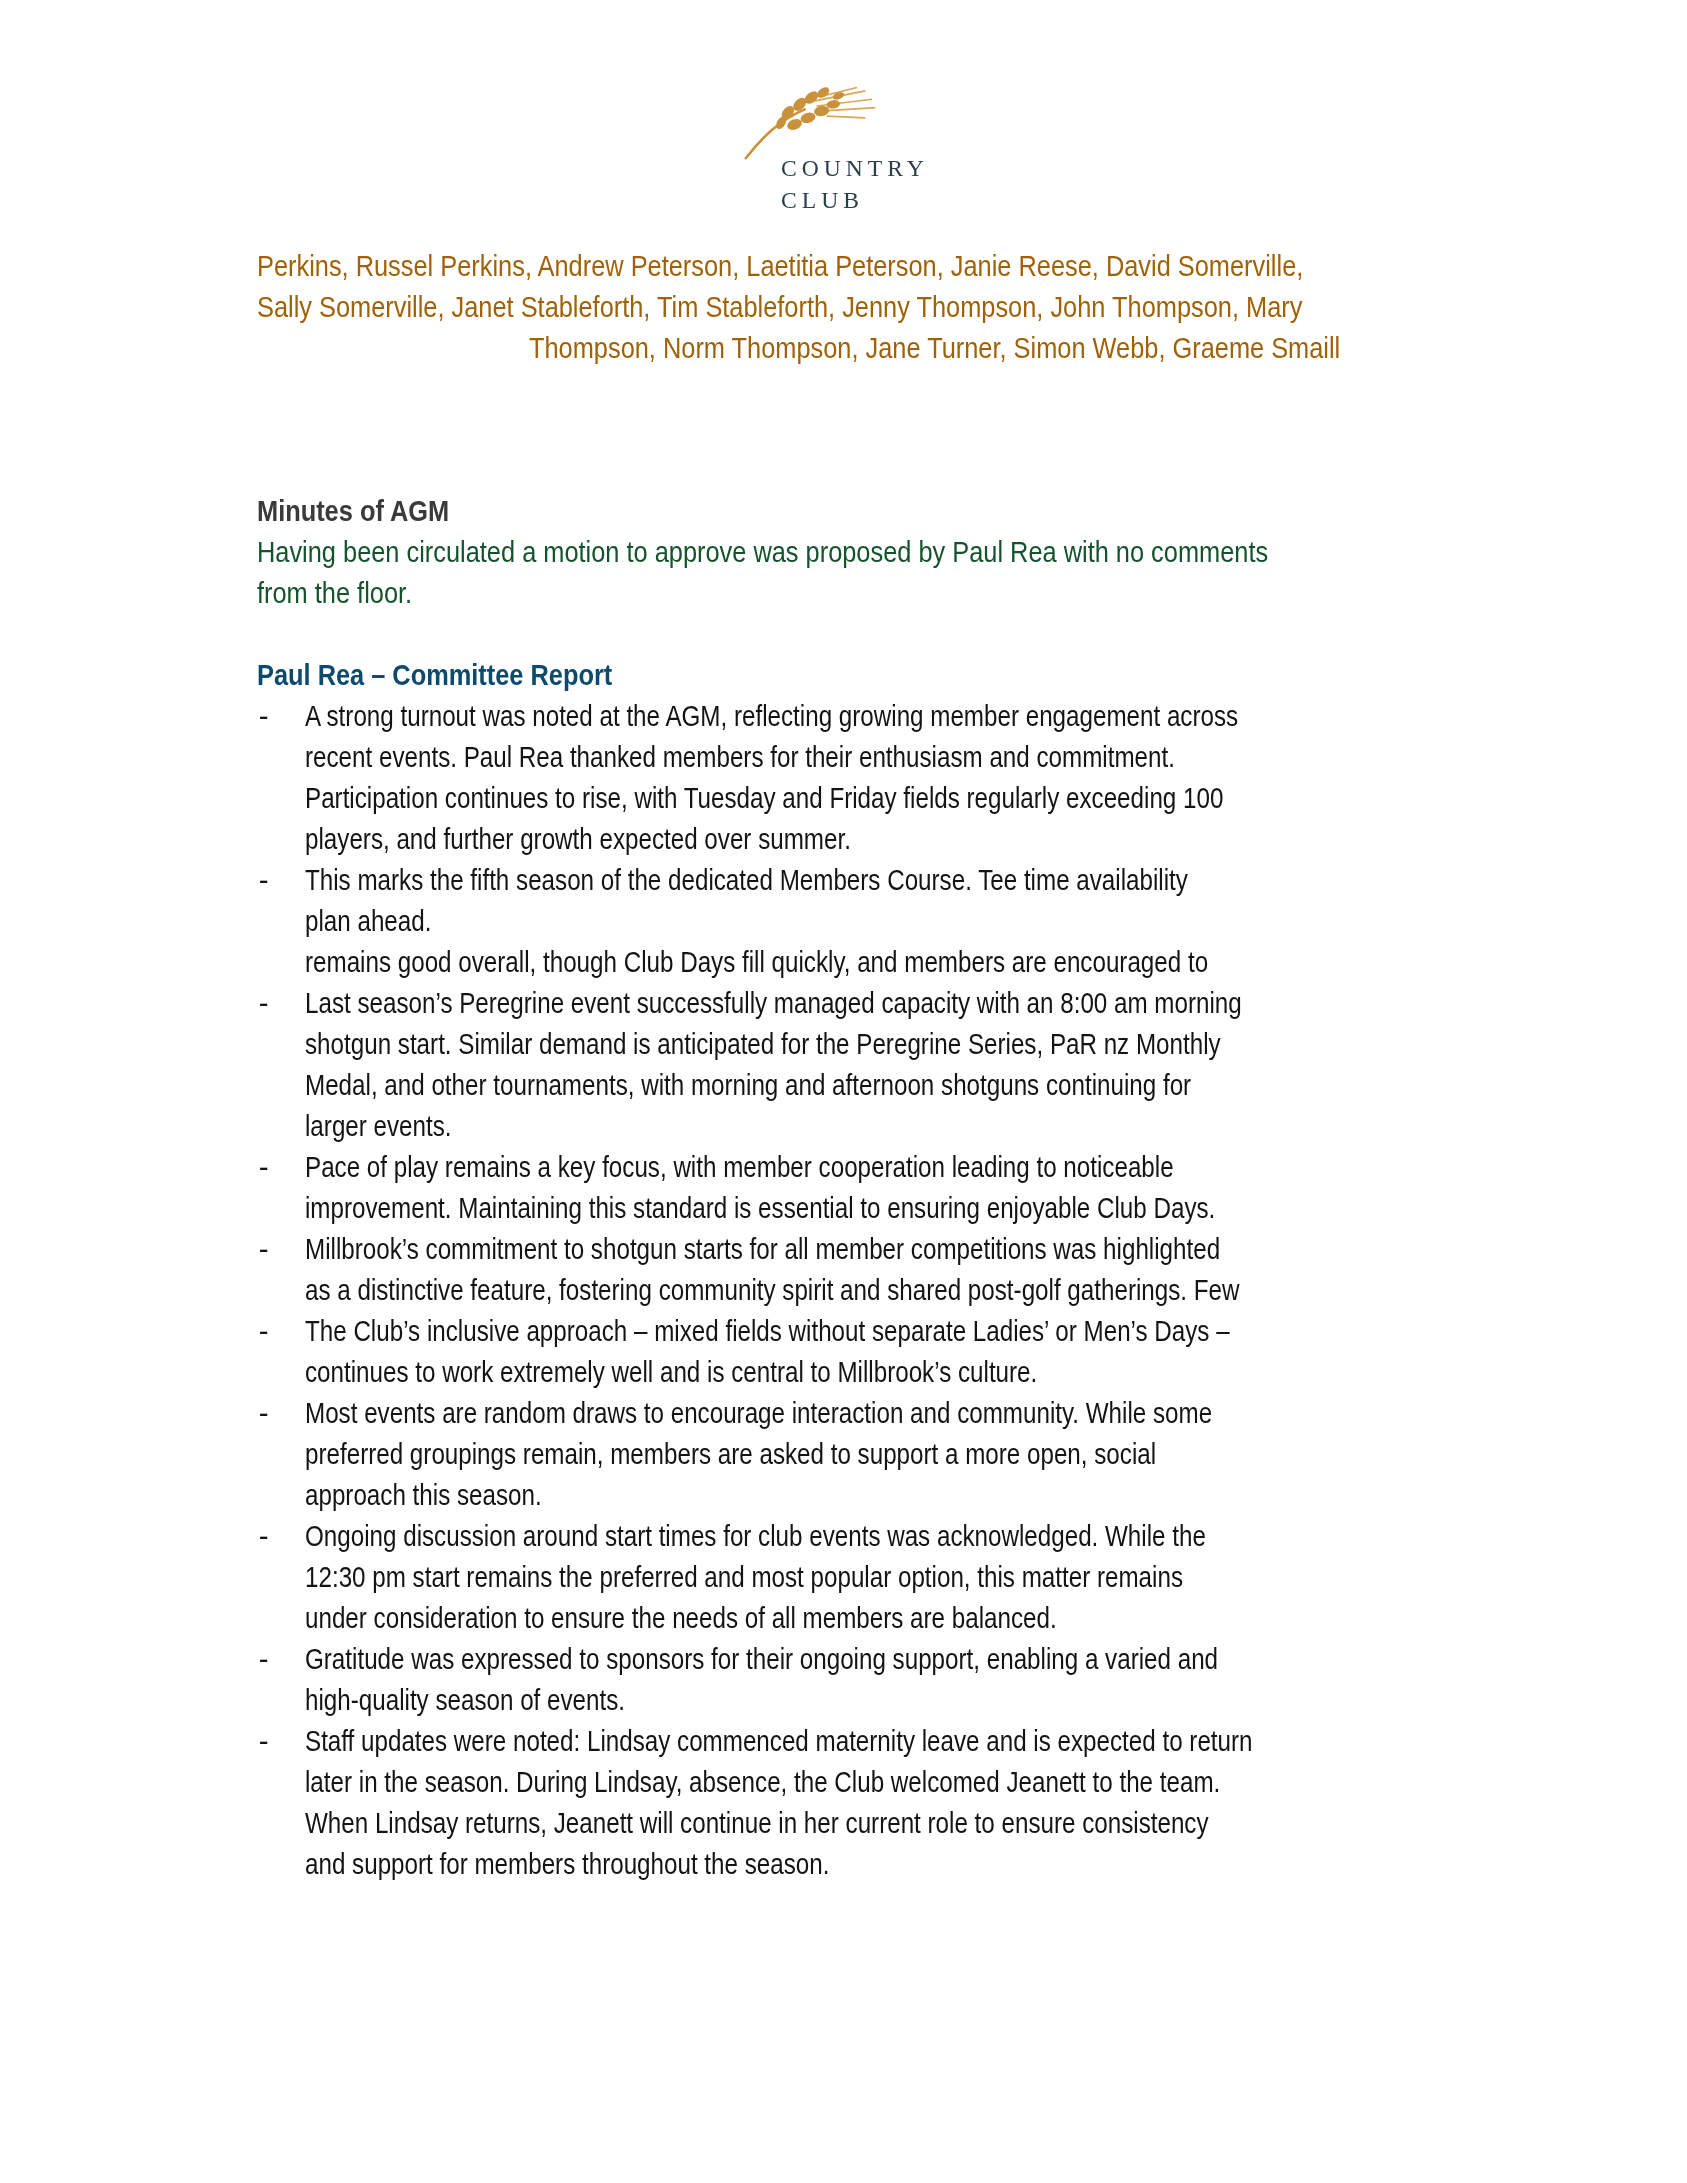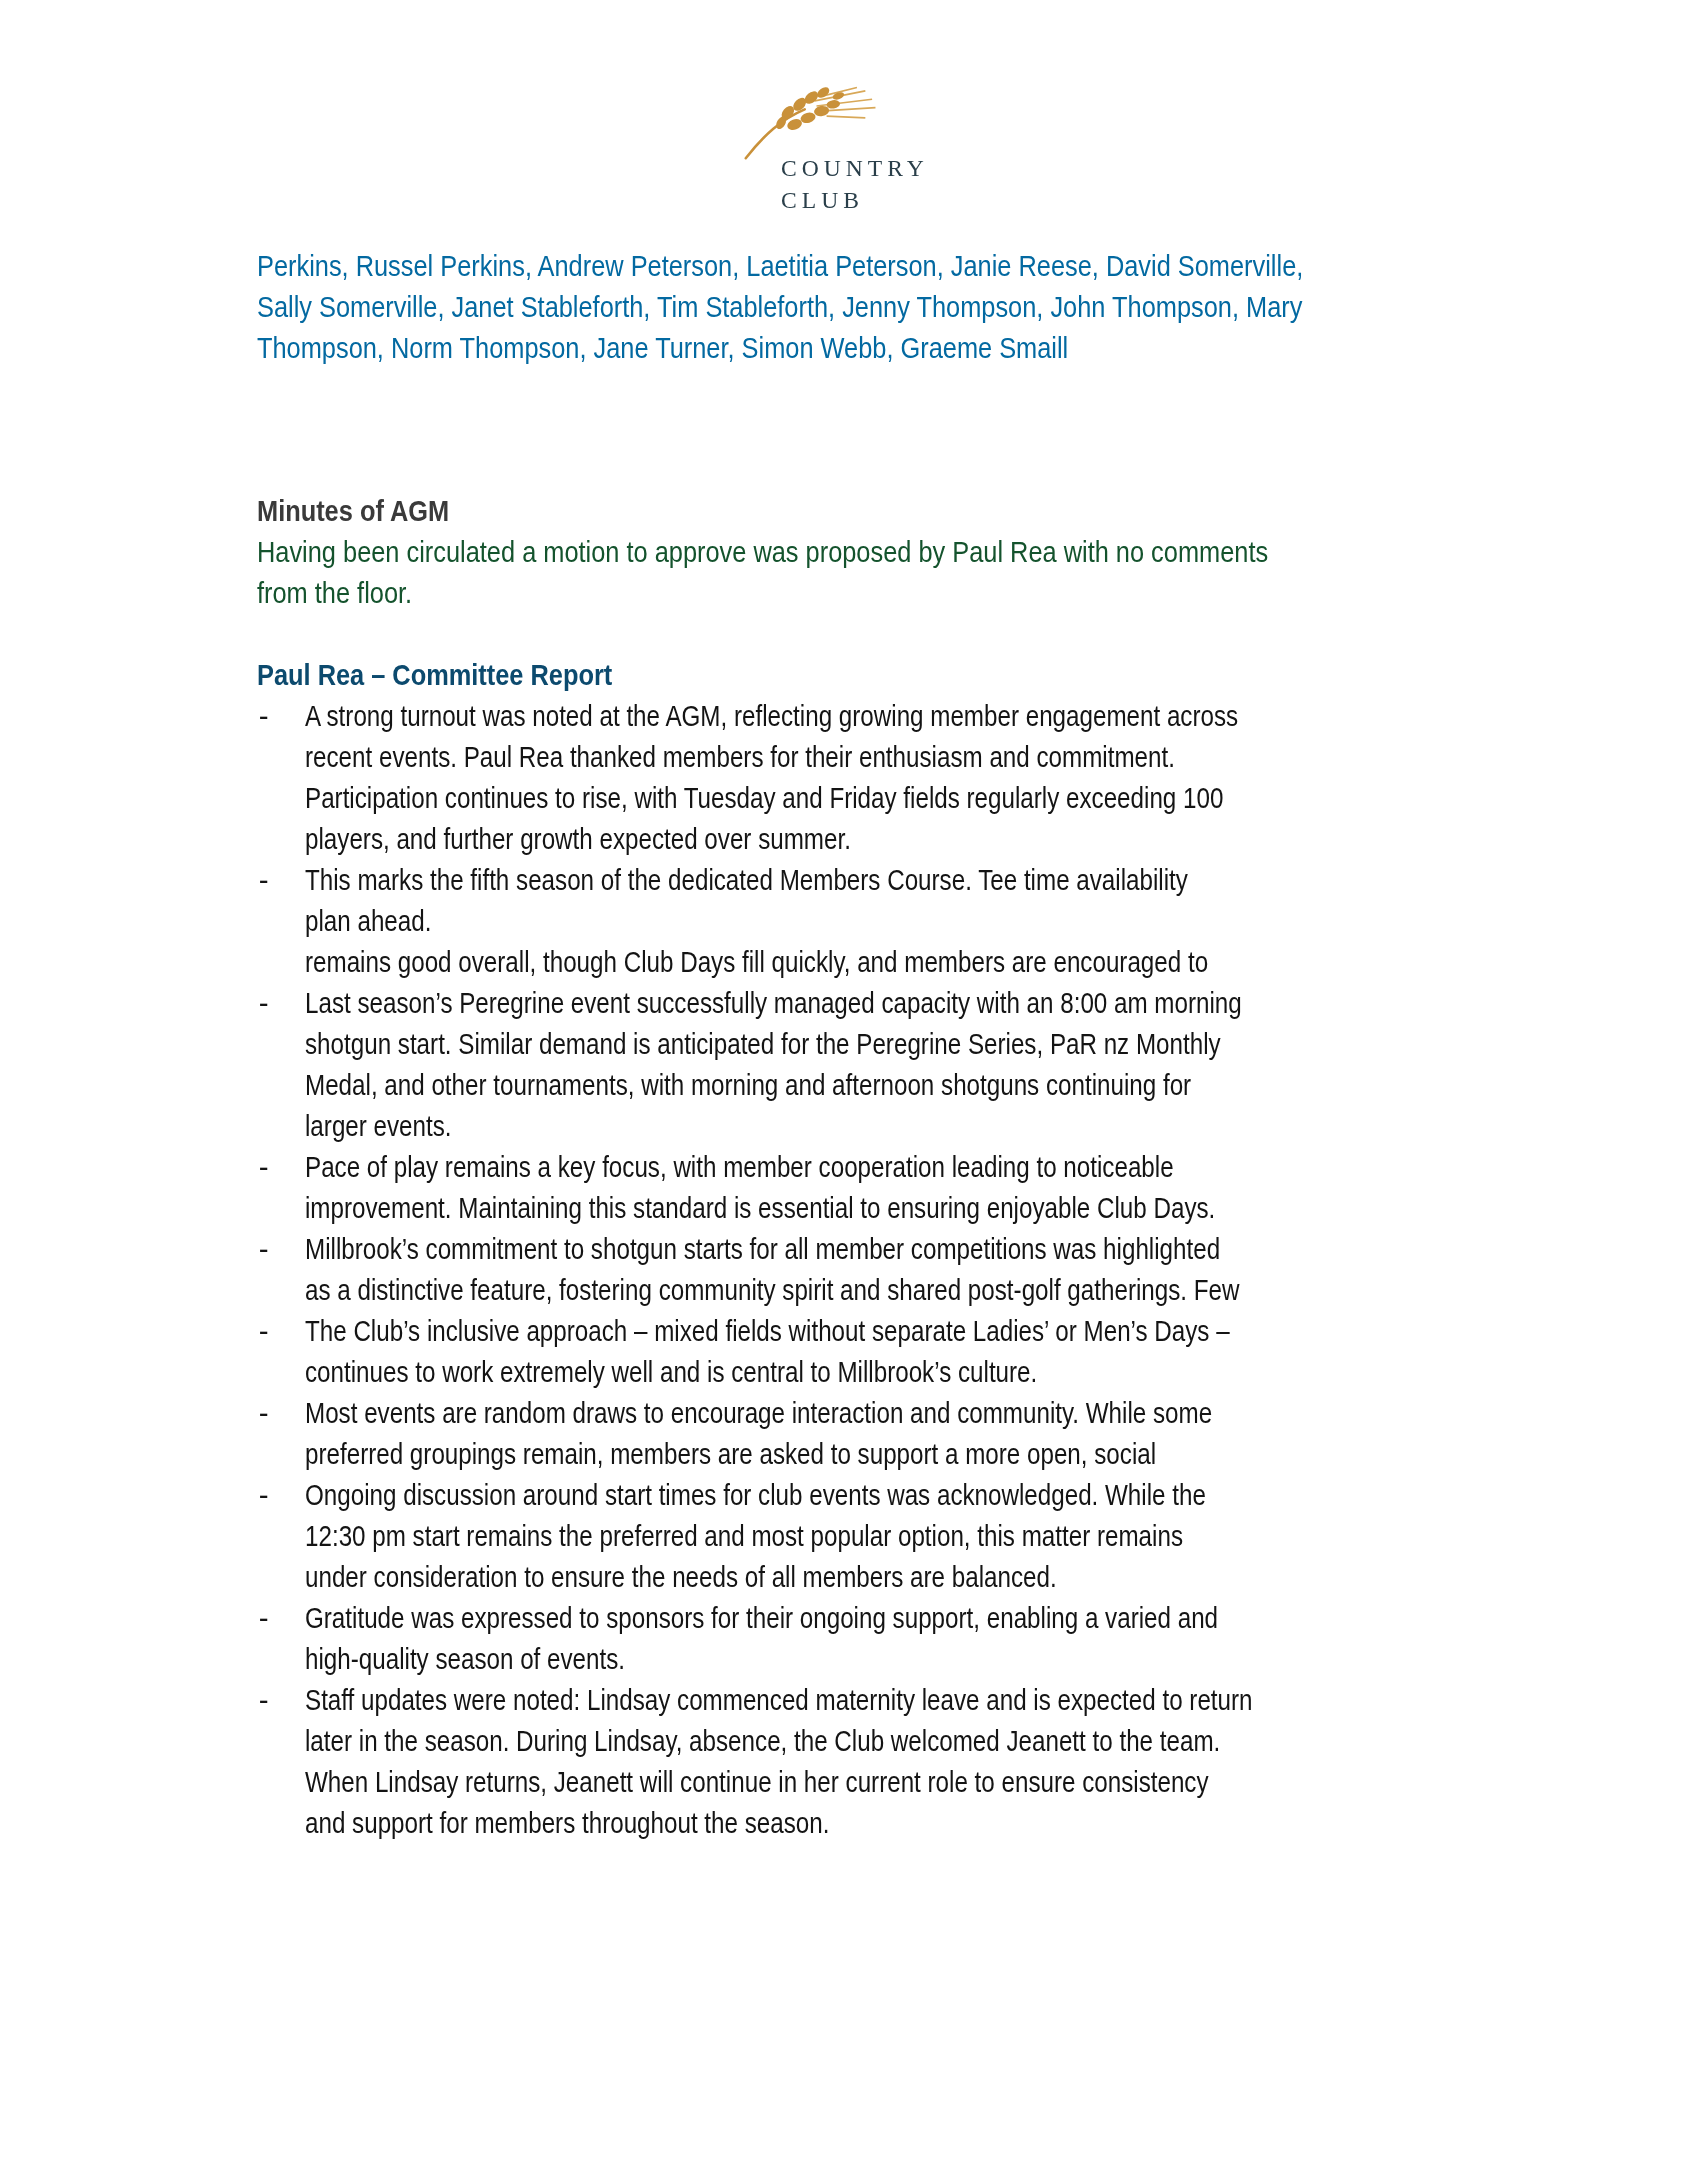--- a/index.html
+++ b/index.html
@@ -52,21 +52,21 @@
       line-height: 41px;
       transform-origin: left top;
       white-space: nowrap;
     }
     .cond {
       display: inline-block;
       transform: scaleX(0.86);
       transform-origin: left center;
     }
     .line { display: block; height: 41px; }
-    .attendees { color: #0369a1; }
+    .attendees { color: #a16207; text-align: right; }
     .gap-after-attendees { height: 122px; }
     .heading {
       font-weight: bold;
       text-decoration: underline;
       text-decoration-thickness: 1.7px;
       text-underline-offset: 4.2px;
     }
     .minutes-heading { color: #3a3a3a; }
     .minutes-body { color: #14532d; }
     .gap-section { height: 41px; }
@@ -178,20 +178,21 @@
         </li>
         <li class="bullet">
           <span class="dash">-</span>
           <span class="line"><span class="cond">The Club’s inclusive approach – mixed fields without separate Ladies’ or Men’s Days –</span></span>
           <span class="line"><span class="cond">continues to work extremely well and is central to Millbrook’s culture.</span></span>
         </li>
         <li class="bullet">
           <span class="dash">-</span>
           <span class="line"><span class="cond">Most events are random draws to encourage interaction and community. While some</span></span>
           <span class="line"><span class="cond">preferred groupings remain, members are asked to support a more open, social</span></span>
+          <span class="line"><span class="cond">approach this season.</span></span>
         </li>
         <li class="bullet">
           <span class="dash">-</span>
           <span class="line"><span class="cond">Ongoing discussion around start times for club events was acknowledged. While the</span></span>
           <span class="line"><span class="cond">12:30 pm start remains the preferred and most popular option, this matter remains</span></span>
           <span class="line"><span class="cond">under consideration to ensure the needs of all members are balanced.</span></span>
         </li>
         <li class="bullet">
           <span class="dash">-</span>
           <span class="line"><span class="cond">Gratitude was expressed to sponsors for their ongoing support, enabling a varied and</span></span>

